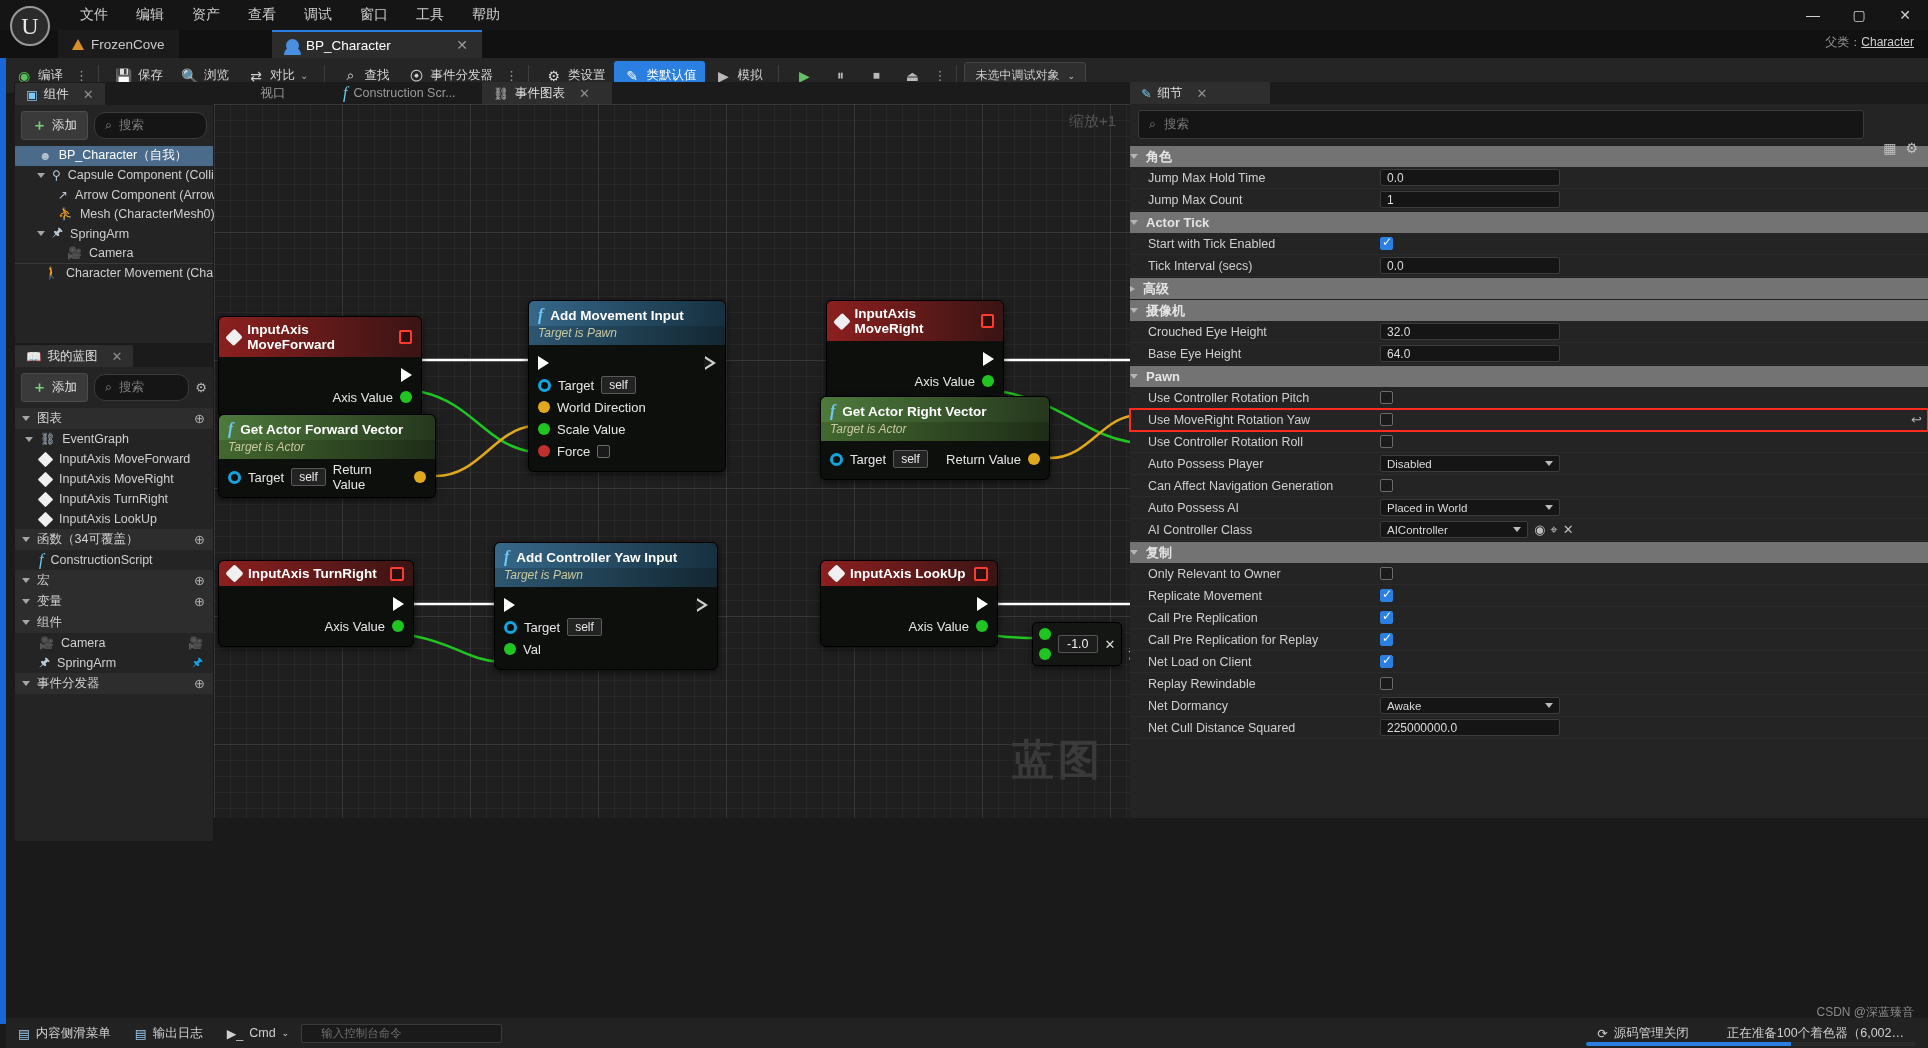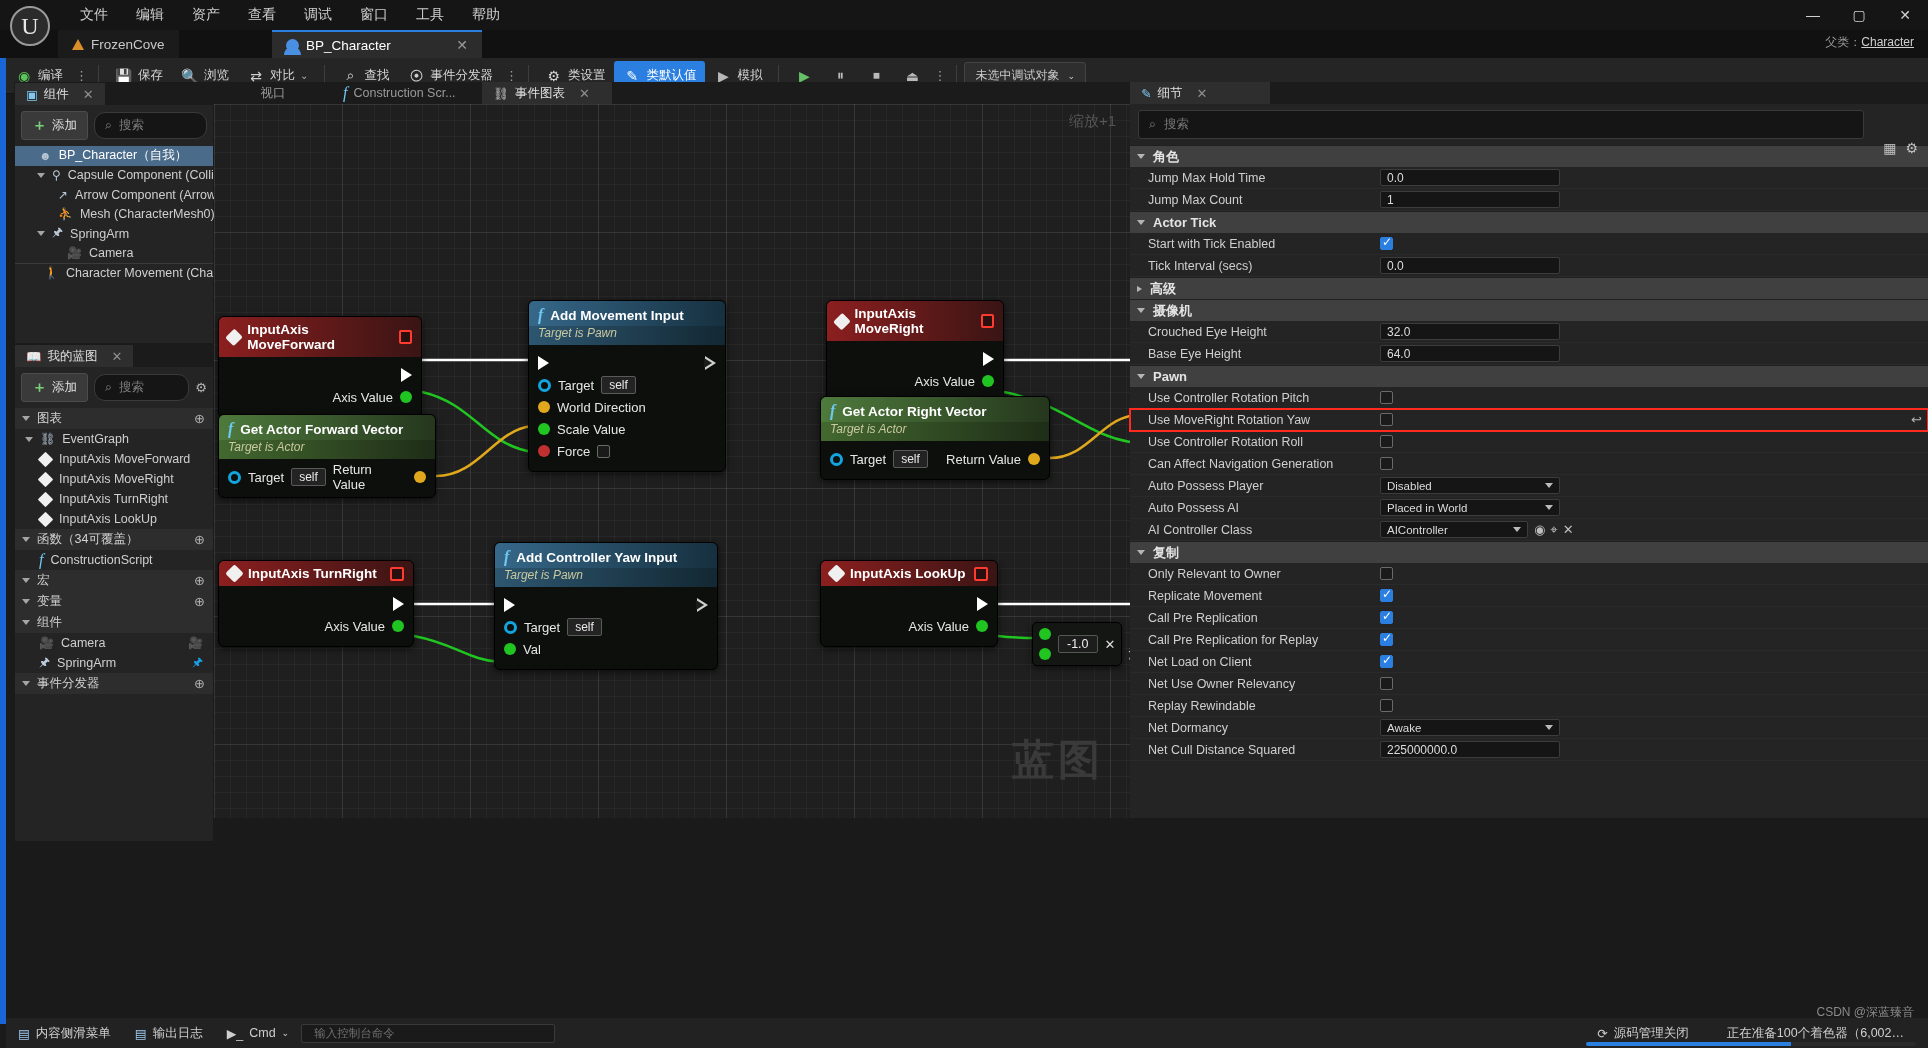--- a/index.html
+++ b/index.html
@@ -139,21 +139,21 @@
           display:flex; align-items:center; gap:7px; box-shadow:0 2px 6px rgba(0,0,0,.6);}
   .numbox{ background:#1d1d1d; border:1px solid #555; border-radius:2px; padding:1px 8px; font-size:12.5px; color:#eee;}
 
   svg.wires{ position:absolute; left:0; top:0; width:916px; height:714px; pointer-events:none;}
 
   
   .details{ position:absolute; left:1130px; top:82px; width:798px; height:736px; background:#242424;}
   .det-search{ display:flex; align-items:center; gap:8px; margin:6px 8px; background:#151515; border:1px solid #3a3a3a;
                border-radius:3px; padding:5px 10px; color:#777; font-size:12.5px;}
   .det-tools{ position:absolute; right:10px; top:30px; display:flex; gap:9px; color:#c0c0c0; font-size:14px;}
-  .cat{ display:flex; align-items:center; gap:8px; height:22px; background:#404040; padding-left:7px;
+  .cat{ display:flex; align-items:center; gap:8px; height:22px; background:#737373; padding-left:0;
         font-size:13px; color:#e4e4e4; font-weight:bold; border-top:1px solid #202020;}
   .cat .tri{ border-left:4px solid transparent;border-right:4px solid transparent;border-top:5px solid #b5b5b5; border-bottom:0;}
   .cat .tri.collapsed{ border-left:5px solid #b5b5b5;border-top:3.5px solid transparent;border-bottom:3.5px solid transparent;border-right:0;}
   .prop{ display:flex; align-items:center; height:22px; border-bottom:1px solid #2a2a2a; position:relative;}
   .prop .lbl{ width:250px; padding-left:18px; font-size:12.5px; color:#cfcfcf; white-space:nowrap; overflow:hidden;}
   .prop .val{ flex:1; display:flex; align-items:center; padding-right:14px;}
   .txtfield{ background:#151515; border:1px solid #3c3c3c; border-radius:2px; height:17px; width:100px;
              font-size:12px; color:#dcdcdc; padding:0 6px; display:flex; align-items:center;}
   .chk{ width:13px;height:13px; border:1px solid #6a6a6a; background:#1b1b1b; border-radius:2px;}
   .chk.on{ background:#2a7fe0; border-color:#2a7fe0; position:relative;}
@@ -161,22 +161,22 @@
   .combo{ background:#151515; border:1px solid #3c3c3c; border-radius:2px; height:17px; width:100px;
           font-size:11.5px; color:#dcdcdc; padding:0 6px; display:flex; align-items:center; justify-content:space-between;}
   .combo .cv{ width:0;height:0;border-left:4px solid transparent;border-right:4px solid transparent;border-top:5px solid #bbb;}
   .prop.hl{ outline:2px solid #ff2a20; outline-offset:-1px; z-index:3;}
   .revert{ position:absolute; right:-18px; color:#b5b5b5; font-size:13px;}
   .icobtns{ display:flex; gap:5px; margin-left:6px; color:#bdbdbd; font-size:13px; align-items:center;}
 
   
   .statusbar{ position:absolute; left:6px; top:1018px; width:1922px; height:30px; background:#222; display:flex; align-items:center; gap:0;}
   .sb{ display:flex; align-items:center; gap:6px; padding:0 12px; height:30px; font-size:12.5px; color:#cfcfcf;}
-  .cmdinput{ background:#1a1a1a; border:1px solid #3a3a3a; border-radius:2px; width:254px; height:19px;
-             font-size:11.5px; color:#6e6e6e; padding:0 12px; display:flex; align-items:center;}
+  .cmdinput{ background:#1a1a1a; border:1px solid #3a3a3a; border-radius:2px; width:201px; height:19px;
+             font-size:11.5px; color:#6e6e6e; padding:0 19px; display:flex; align-items:center;}
   .sb-right{ margin-left:auto; display:flex; align-items:center; gap:14px; padding-right:12px;}
   .progress{ position:absolute; right:12px; bottom:2px; width:330px; height:4px; background:#2a2a2a; border-radius:2px; overflow:hidden;}
   .progress i{ display:block; height:100%; width:62%; background:#2a7fe0;}
   .csdn{ position:absolute; right:14px; top:1004px; font-size:12px; color:#8a8a8a;}
 </style>
 </head>
 <body>
 
 <div class="app">
 
@@ -746,32 +746,32 @@
           </span>
           <span class="revert" style="right:6px">↩</span>
         </div>
         <div class="prop">
           <span class="lbl">Use Controller Rotation Roll</span>
           <span class="val">
             <span class="chk"></span>
           </span>
         </div>
         <div class="prop">
-          <span class="lbl">Can Affect Navigation Generation</span>
-          <span class="val">
-            <span class="chk"></span>
-          </span>
-        </div>
-        <div class="prop">
           <span class="lbl">Auto Possess Player</span>
           <span class="val">
             <span class="combo" style="width:180px">
               <span>Disabled</span>
               <span class="cv"></span>
             </span>
+          </span>
+        </div>
+        <div class="prop">
+          <span class="lbl">Can Affect Navigation Generation</span>
+          <span class="val">
+            <span class="chk"></span>
           </span>
         </div>
         <div class="prop">
           <span class="lbl">Auto Possess AI</span>
           <span class="val">
             <span class="combo" style="width:180px">
               <span>Placed in World</span>
               <span class="cv"></span>
             </span>
           </span>
@@ -818,26 +818,20 @@
             <span class="chk on"></span>
           </span>
         </div>
         <div class="prop">
           <span class="lbl">Net Load on Client</span>
           <span class="val">
             <span class="chk on"></span>
           </span>
         </div>
         <div class="prop">
-          <span class="lbl">Net Use Owner Relevancy</span>
-          <span class="val">
-            <span class="chk"></span>
-          </span>
-        </div>
-        <div class="prop">
           <span class="lbl">Replay Rewindable</span>
           <span class="val">
             <span class="chk"></span>
           </span>
         </div>
         <div class="prop">
           <span class="lbl">Net Dormancy</span>
           <span class="val">
             <span class="combo" style="width:180px">
               <span>Awake</span>

